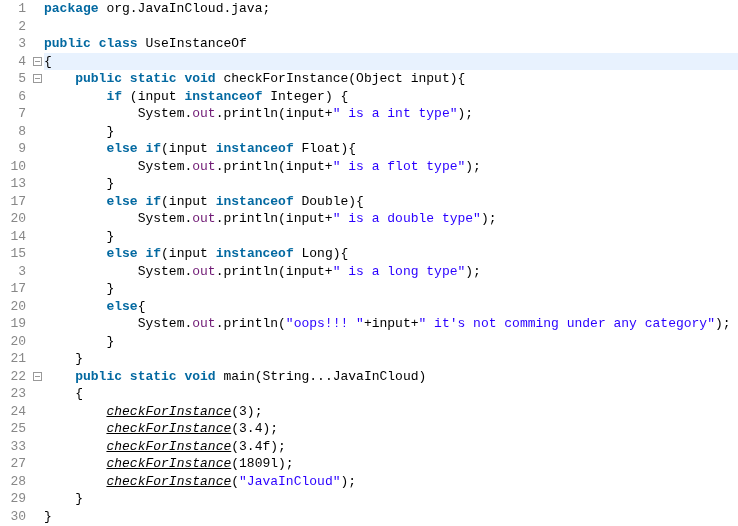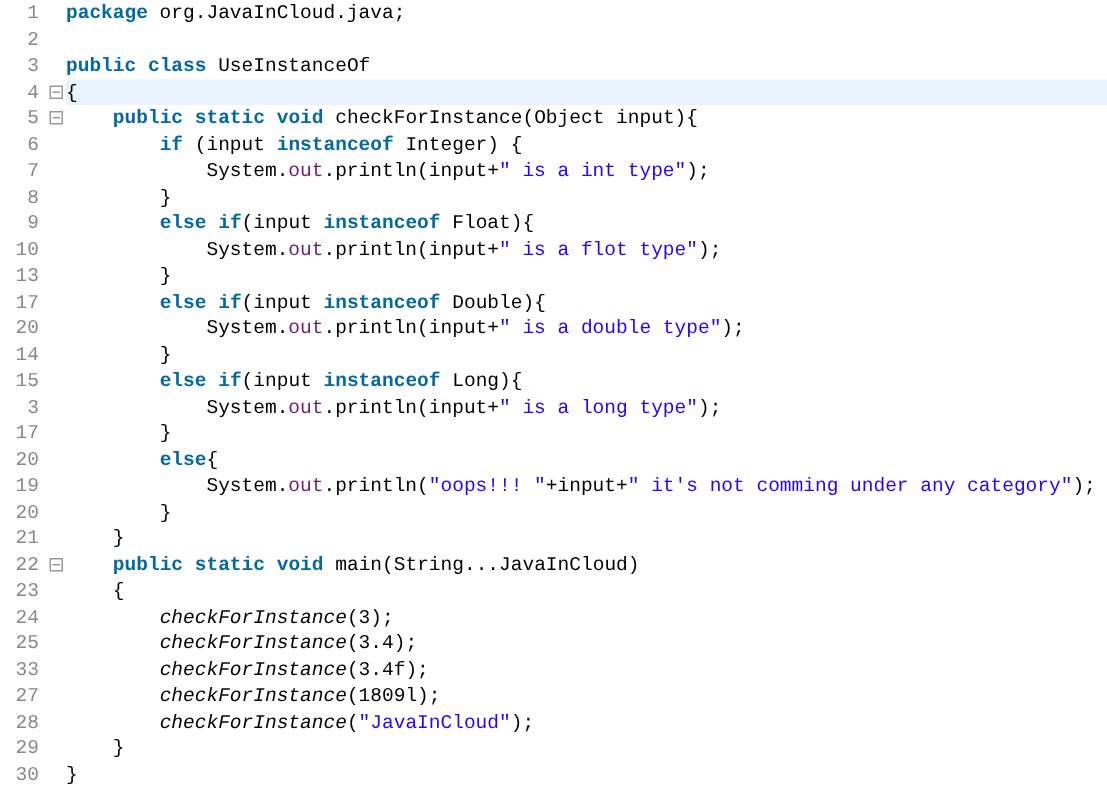--- a/index.html
+++ b/index.html
@@ -40,21 +40,21 @@
     border-top: 1px solid #999;
   }
   .code {
     flex: 1 1 auto;
     white-space: pre;
   }
   .code .line { height: 17.5px; }
   .code .line.highlight { background: #e8f2fe; }
   .kw { color: #0369a1; font-weight: bold; }
   .field { color: #701a75; }
-  .method-static { font-style: italic; }
+  .method-static { font-style: italic; text-decoration: underline; }
   .str { color: #2a00ff; }
 </style>
 </head>
 <body>
 
 <div class="editor">
   <div class="gutter" id="gutter">
       <div>1</div>
       <div>2</div>
       <div>3</div>

